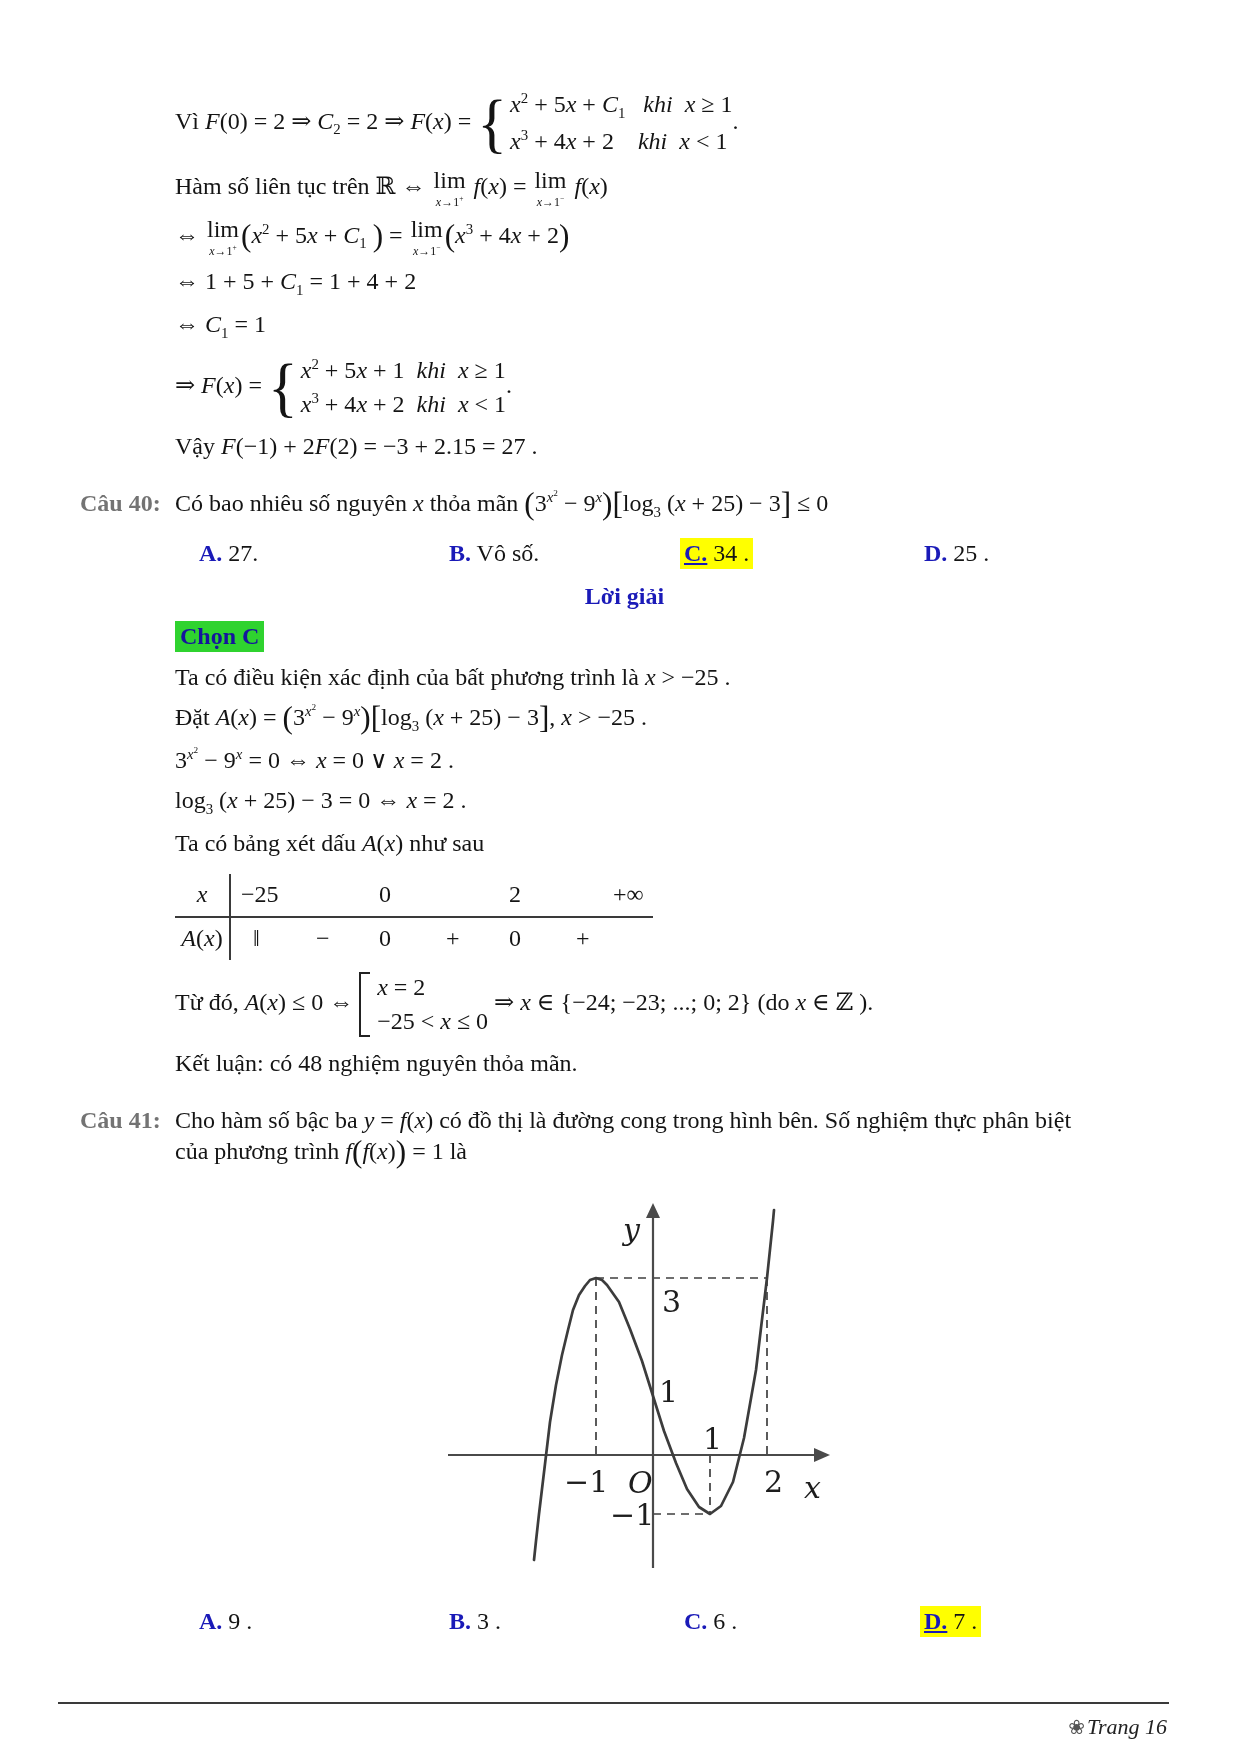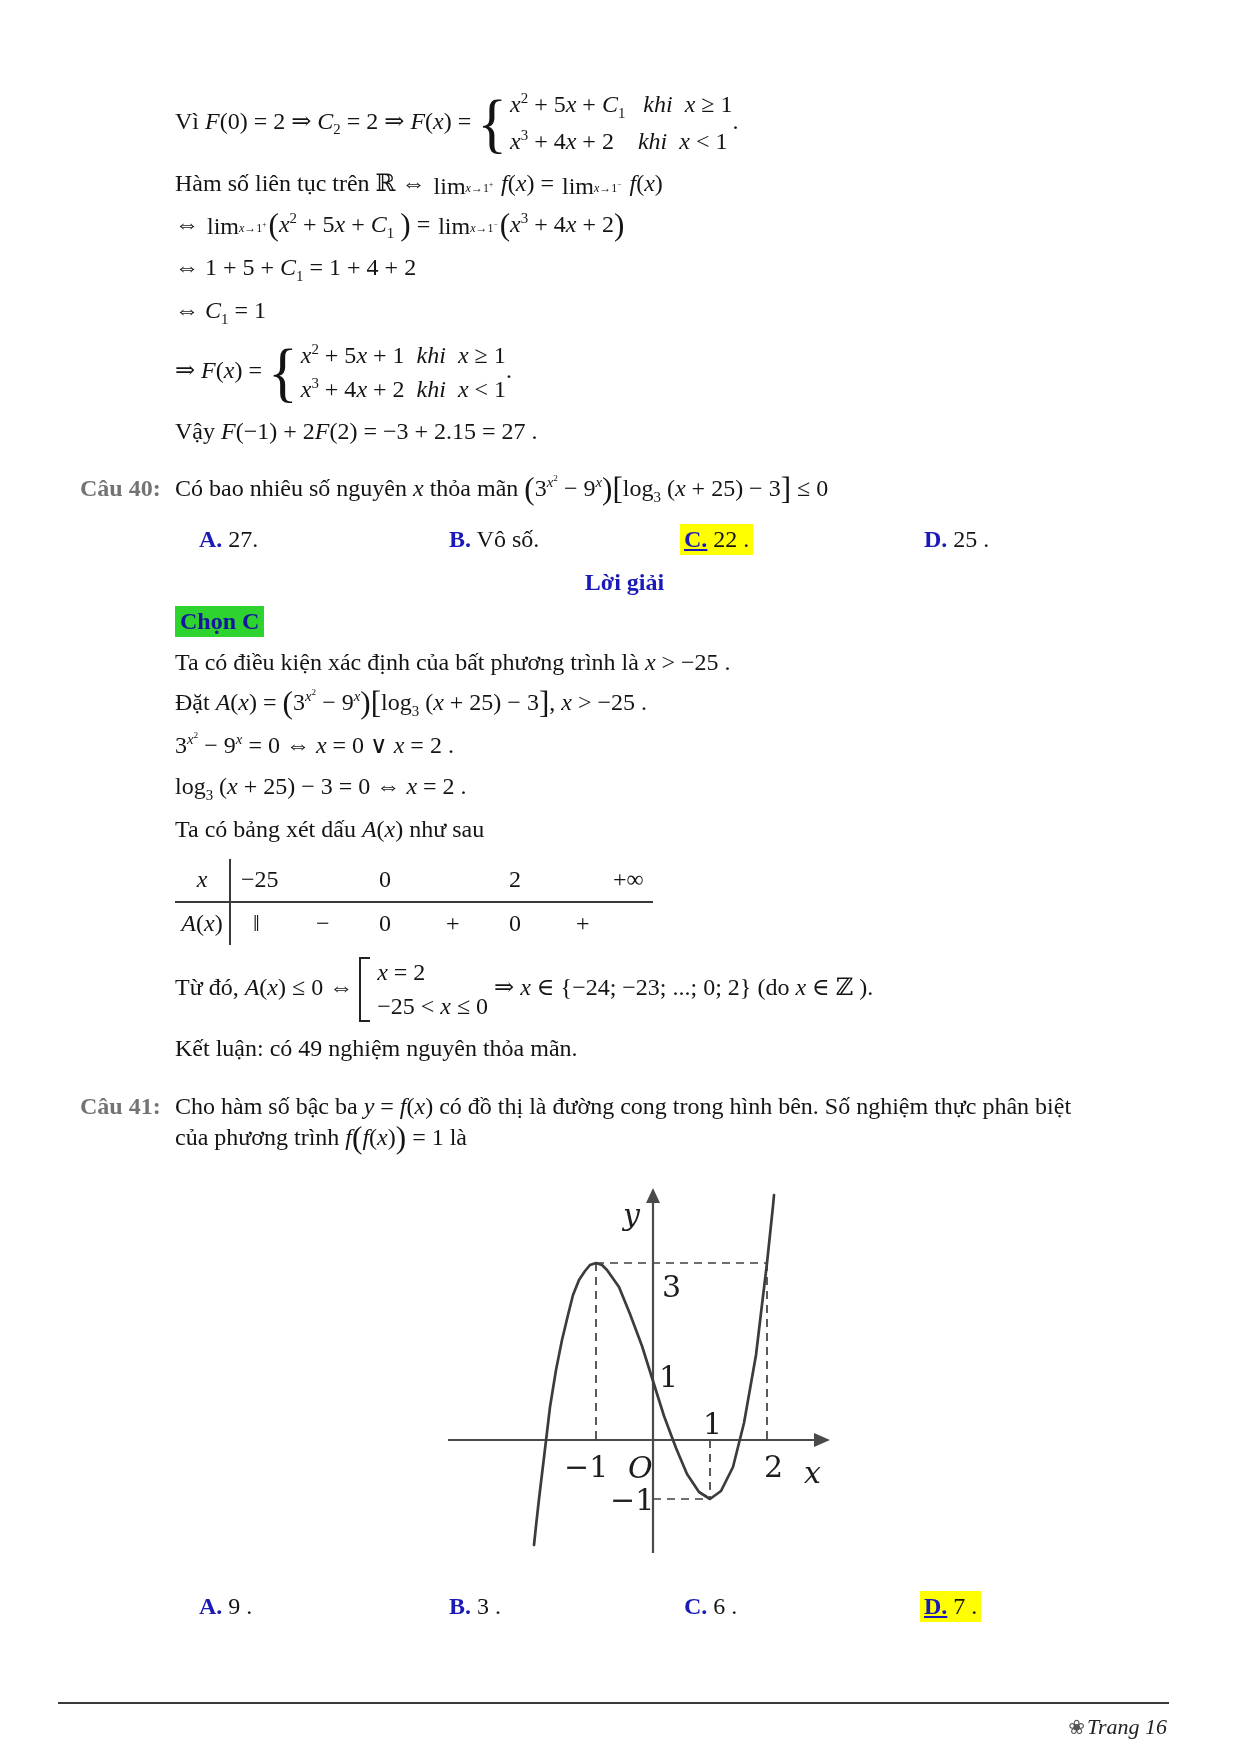--- a/index.html
+++ b/index.html
@@ -13,21 +13,21 @@
   sup{font-size:0.62em;} sub{font-size:0.62em;}
   .mline{margin:9px 0 9px 95px;}
   .para{margin:9px 0 9px 95px;}
   
   .cases{display:inline-flex;align-items:center;vertical-align:middle;margin:2px 0;}
   .brace{font-size:62px;line-height:0.95;font-weight:400;margin-right:3px;transform:scaleY(1.05);}
   .ccol{display:inline-flex;flex-direction:column;gap:3px;text-align:left;}
   .sqb{display:inline-block;width:9px;align-self:stretch;border-left:2px solid #222;
        border-top:2px solid #222;border-bottom:2px solid #222;margin-right:7px;}
   
-  .lim{display:inline-flex;flex-direction:row;align-items:center;vertical-align:middle;line-height:1;margin:0 2px;}
+  .lim{display:inline-flex;flex-direction:column;align-items:center;vertical-align:middle;line-height:1;margin:0 2px;}
   .lim .lt{line-height:1;}
   .lim .lb{font-size:12px;margin-top:3px;}
   .bp{font-size:1.3em;line-height:0;vertical-align:-0.1em;}
   
   .qrow{display:flex;margin-top:26px;}
   .qlabel{color:#737373;font-weight:bold;width:95px;flex:none;}
   .qtext{flex:1;}
   
   .options{display:flex;margin-left:115px;margin-top:16px;align-items:baseline;}
   .opt:nth-child(1){width:250px;} .opt:nth-child(2){width:235px;}
@@ -102,21 +102,21 @@
   </section>
 
   <section>
     <div class="qrow">
       <span class="qlabel">Câu 40:</span>
       <span class="qtext">Có bao nhiêu số nguyên <i>x</i> thỏa mãn <span class="bp">(</span>3<sup><i>x</i><sup>2</sup></sup> − 9<sup><i>x</i></sup><span class="bp">)</span><span class="bp">[</span>log<sub>3</sub> (<i>x</i> + 25) − 3<span class="bp">]</span> ≤ 0</span>
     </div>
     <div class="options">
       <div class="opt"><span class="inner"><span class="opt-letter">A.</span> <span>27.</span></span></div>
       <div class="opt"><span class="inner"><span class="opt-letter">B.</span> <span>Vô số.</span></span></div>
-      <div class="opt correct"><span class="inner"><span class="opt-letter">C.</span> <span>22 .</span></span></div>
+      <div class="opt correct"><span class="inner"><span class="opt-letter">C.</span> <span>34 .</span></span></div>
       <div class="opt"><span class="inner"><span class="opt-letter">D.</span> <span>25 .</span></span></div>
     </div>
     <div class="loigiai">Lời giải</div>
     <div class="chonwrap"><span class="chon">Chọn C</span></div>
     <div class="para">Ta có điều kiện xác định của bất phương trình là <i>x</i> &gt; −25 .</div>
     <div class="mline">Đặt <i>A</i>(<i>x</i>) = <span class="bp">(</span>3<sup><i>x</i><sup>2</sup></sup> − 9<sup><i>x</i></sup><span class="bp">)</span><span class="bp">[</span>log<sub>3</sub> (<i>x</i> + 25) − 3<span class="bp">]</span>, <i>x</i> &gt; −25 .</div>
     <div class="mline">3<sup><i>x</i><sup>2</sup></sup> − 9<sup><i>x</i></sup> = 0 ⇔ <i>x</i> = 0 ∨ <i>x</i> = 2 .</div>
     <div class="mline">log<sub>3</sub> (<i>x</i> + 25) − 3 = 0 ⇔ <i>x</i> = 2 .</div>
     <div class="para">Ta có bảng xét dấu <i>A</i>(<i>x</i>) như sau</div>
 
@@ -143,21 +143,21 @@
       </div>
     </div>
 
     <div class="mline">Từ đó, <i>A</i>(<i>x</i>) ≤ 0 ⇔ <span class="cases">
           <span class="sqb"></span>
           <span class="ccol">
             <span><i>x</i> = 2</span>
             <span>−25 &lt; <i>x</i> ≤ 0</span>
           </span>
         </span> ⇒ <i>x</i> ∈ {−24; −23; ...; 0; 2} (do <i>x</i> ∈ ℤ ).</div>
-    <div class="para">Kết luận: có 49 nghiệm nguyên thỏa mãn.</div>
+    <div class="para">Kết luận: có 48 nghiệm nguyên thỏa mãn.</div>
   </section>
 
   <section>
     <div class="qrow">
       <span class="qlabel">Câu 41:</span>
       <span class="qtext">Cho hàm số bậc ba <i>y</i> = <i>f</i>(<i>x</i>) có đồ thị là đường cong trong hình bên. Số nghiệm thực phân biệt<br>của phương trình <i>f</i><span class="bp">(</span><i>f</i>(<i>x</i>)<span class="bp">)</span> = 1 là</span>
     </div>
 
     <div class="graphwrap">
       <svg width="390" height="372" viewBox="0 0 390 372">

